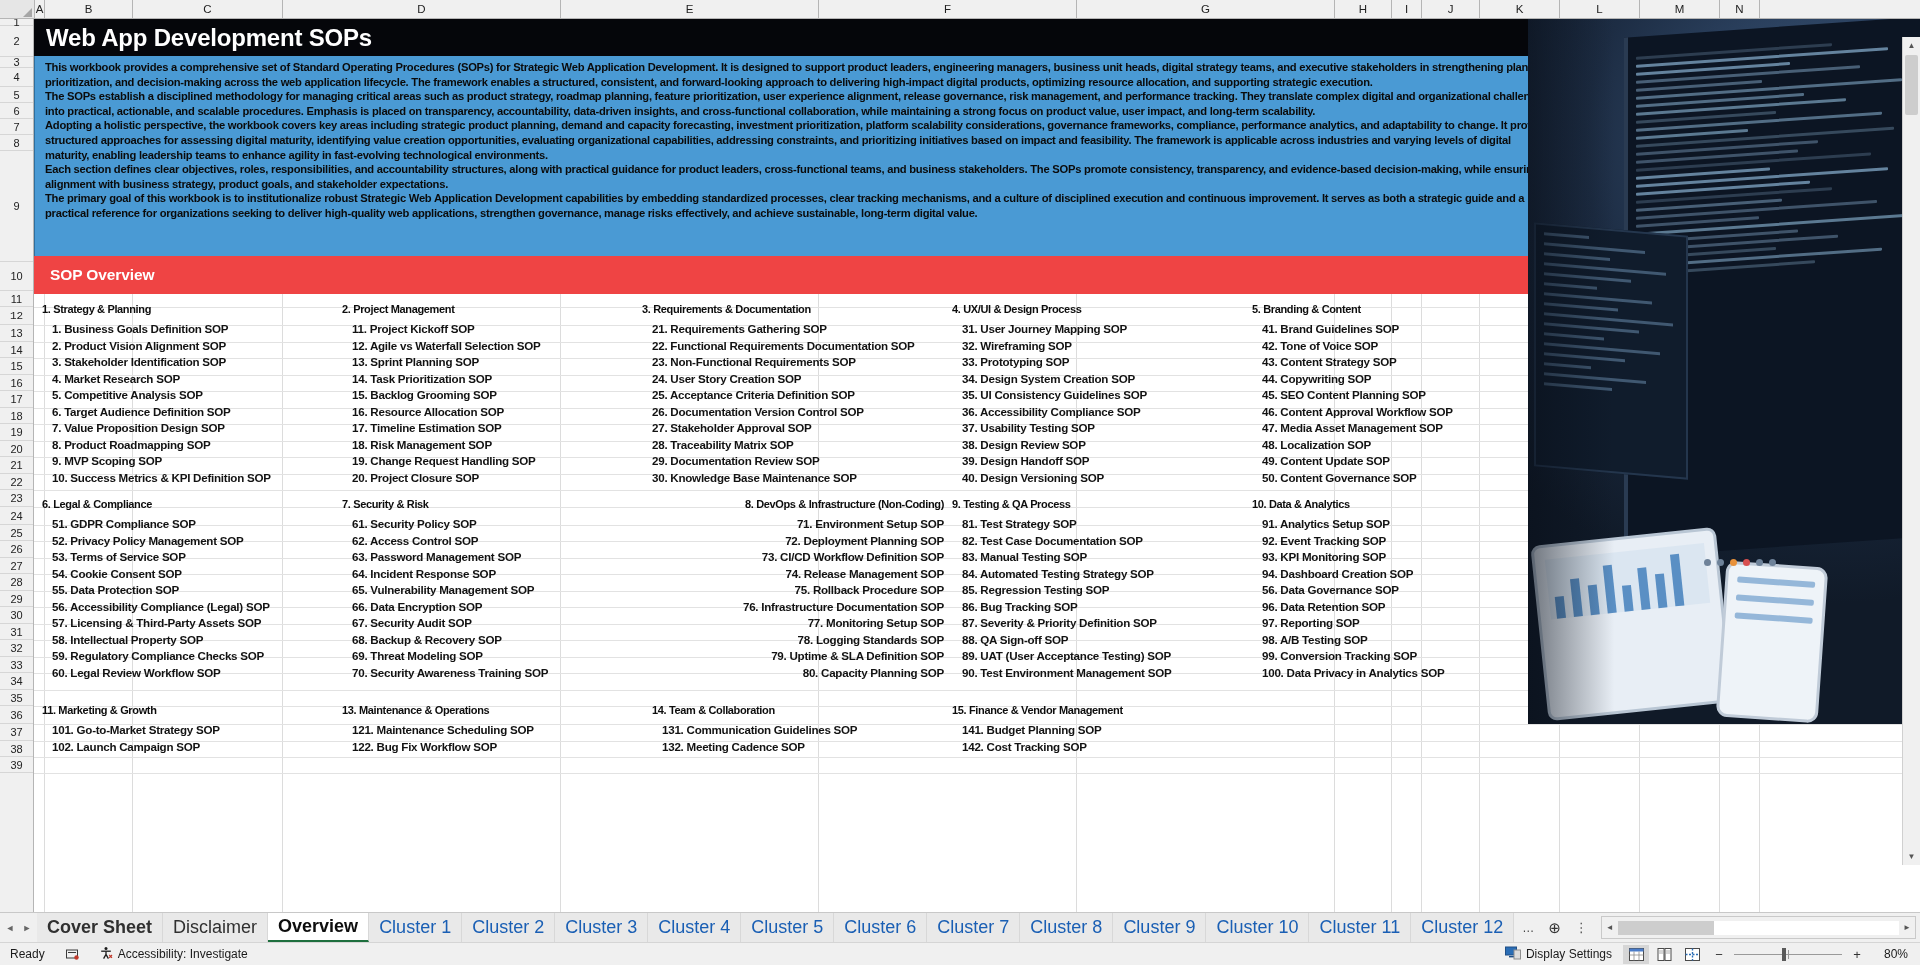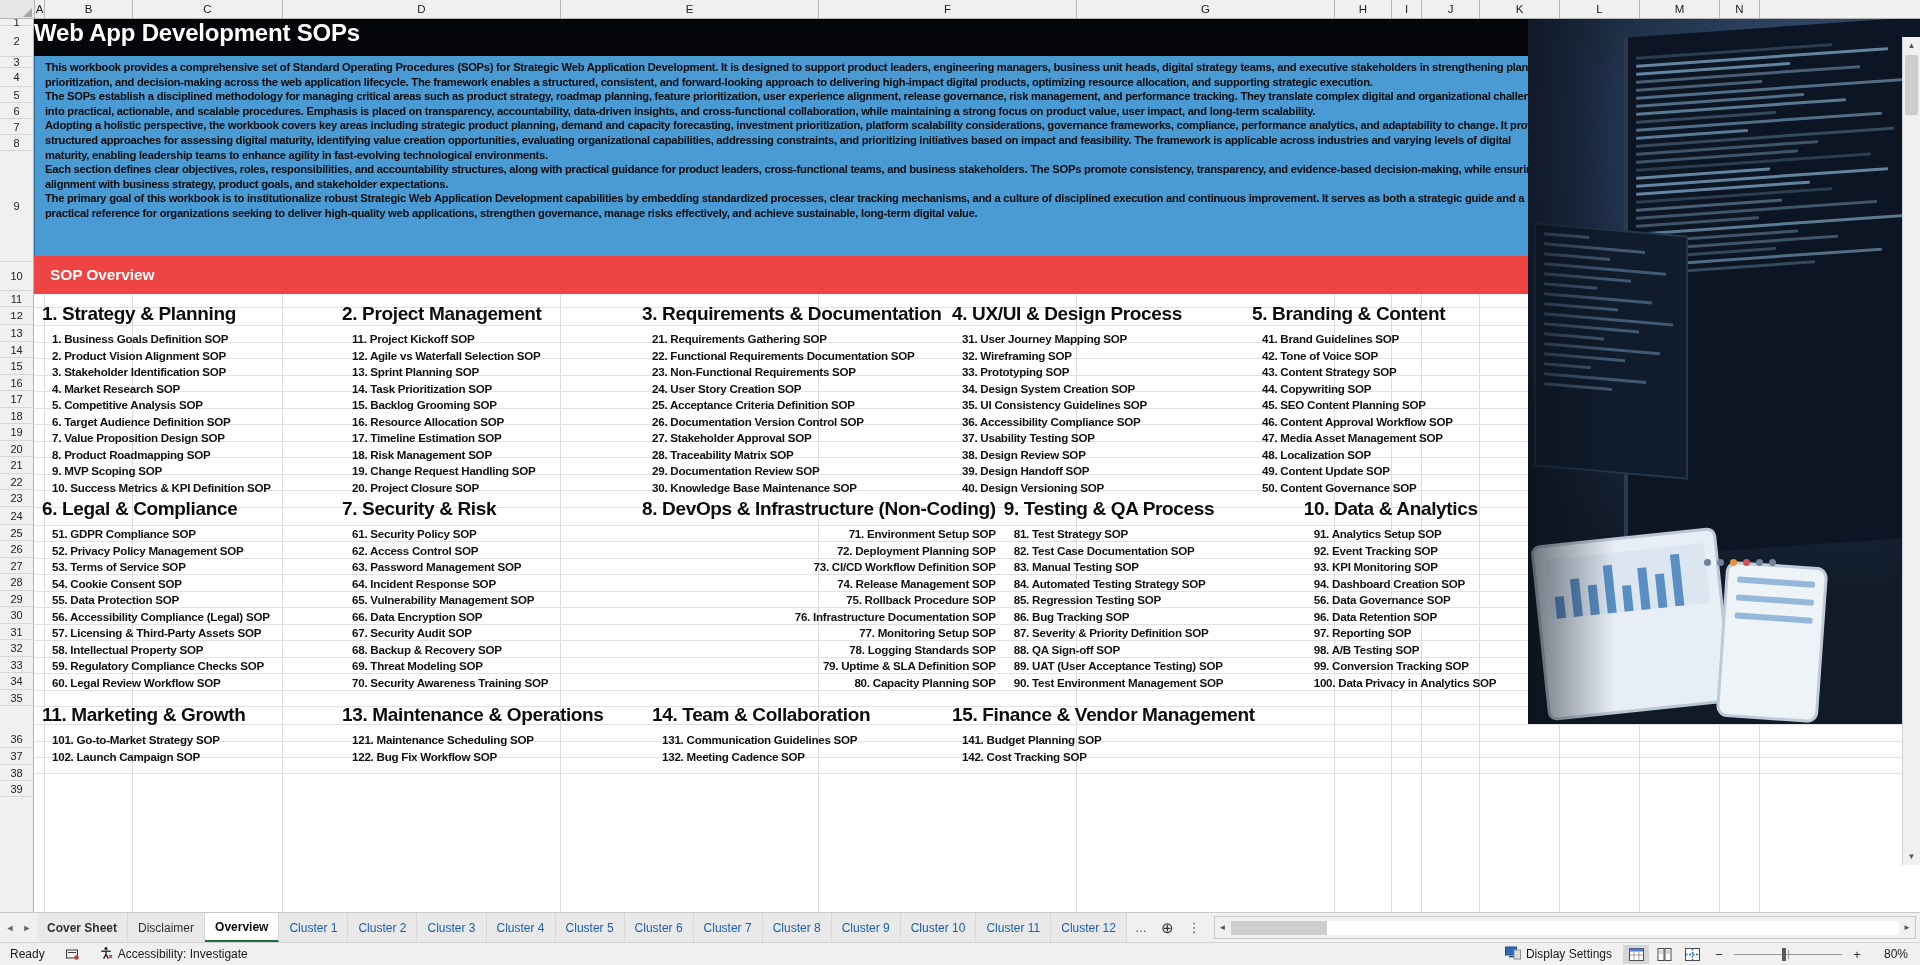--- a/index.html
+++ b/index.html
@@ -32,21 +32,21 @@
   .sheet{flex:1 1 auto;position:relative;background:#fff;overflow:hidden;}
 
   
   .gridlines{position:absolute;inset:0;pointer-events:none;}
   .vline{position:absolute;top:0;bottom:0;width:1px;background:#dcdcdc;}
   .hline{position:absolute;left:0;right:0;height:1px;background:#e2e2e2;}
 
   
   .title-band{
     position:absolute;left:0;top:0;width:1534px;height:37px;background:#05060a;
-    display:flex;box-sizing:border-box;
+    display:flex;align-items:center;box-sizing:border-box;padding-left:12px;
     outline:1px solid #1a7a3c;
   }
   .title-band h1{
     margin:0;color:#fff;font-size:24px;font-weight:bold;letter-spacing:-.2px;
     font-family:"Liberation Sans",sans-serif;
   }
   
   .intro-band{
     position:absolute;left:0;top:37px;width:1534px;height:200px;background:#4a9ad4;
     box-sizing:border-box;padding:4px 10px 0 10px;
@@ -61,21 +61,21 @@
     position:absolute;left:0;top:237px;width:1534px;height:38px;background:#ef4444;
     display:flex;align-items:center;box-sizing:border-box;padding-left:16px;
   }
   .ov-band h2{margin:0;color:#fff;font-size:15.5px;font-weight:bold;letter-spacing:-.1px;}
 
   
   .sop-area{position:absolute;left:0;top:263px;width:1534px;bottom:0;}
   .sop-block{position:absolute;left:0;right:0;display:flex;}
   .sop-col{box-sizing:border-box;padding-left:8px;}
   .sop-col h3{
-    margin:0 0 6px 0;font-size:19px;font-weight:bold;color:#0d0d0d;letter-spacing:-.35px;
+    margin:0 0 6px 0;font-size:11px;font-weight:bold;color:#0d0d0d;letter-spacing:-.35px;
     white-space:nowrap;
   }
   .sop-col ul{margin:0;padding:0;list-style:none;}
   .sop-col li{
     font-size:11.6px;line-height:16.5px;color:#121212;font-weight:600;
     padding-left:10px;white-space:nowrap;letter-spacing:-.25px;
   }
 
   
   .photo{
@@ -127,21 +127,21 @@
   .tabbar{
     flex:0 0 30px;height:30px;display:flex;align-items:stretch;background:#f0f0f0;
     border-top:1px solid #c8c8c8;box-sizing:border-box;
   }
   .tab-nav{display:flex;align-items:center;padding:0 2px;gap:1px;}
   .tab-nav span{
     width:16px;height:22px;display:flex;align-items:center;justify-content:center;
     color:#666;font-size:9px;
   }
   .tab{
-    display:flex;align-items:center;padding:0 10px;font-size:12px;color:#303030;
+    display:flex;align-items:center;padding:0 10px;font-size:18px;color:#303030;
     border-right:1px solid #d8d8d8;background:#e9e9e9;white-space:nowrap;box-sizing:border-box;
   }
   .tab.sel{background:#fff;color:#0d0d0d;font-weight:bold;border-bottom:2px solid #1e6f3e;}
   .tab.cluster{color:#1a5fb4;}
   .tab.bold{font-weight:bold;}
   .tab-more{display:flex;align-items:center;padding:0 8px;color:#444;font-size:12px;}
   .tab-add{display:flex;align-items:center;padding:0 6px;color:#333;font-size:15px;}
   .tab-menu{display:flex;align-items:center;padding:0 8px;color:#555;font-size:13px;letter-spacing:1px;}
   .hscroll{flex:1 1 auto;display:flex;align-items:center;margin:3px 4px;background:#f0f0f0;border:1px solid #c9c9c9;}
   .hscroll .ha{width:16px;text-align:center;color:#555;font-size:8px;}
@@ -222,21 +222,21 @@
         <div class="rowhdr" style="height: 17px;">26</div>
         <div class="rowhdr" style="height: 16px;">27</div>
         <div class="rowhdr" style="height: 17px;">28</div>
         <div class="rowhdr" style="height: 16px;">29</div>
         <div class="rowhdr" style="height: 17px;">30</div>
         <div class="rowhdr" style="height: 16px;">31</div>
         <div class="rowhdr" style="height: 17px;">32</div>
         <div class="rowhdr" style="height: 16px;">33</div>
         <div class="rowhdr" style="height: 17px;">34</div>
         <div class="rowhdr" style="height: 16px;">35</div>
-        <div class="rowhdr" style="height: 18px; margin-top: 24px;">36</div>
+        <div class="rowhdr" style="height: 18px;">36</div>
         <div class="rowhdr" style="height: 17px;">37</div>
         <div class="rowhdr" style="height: 16px;">38</div>
         <div class="rowhdr" style="height: 16px;">39</div>
       </div>
 
     <div class="sheet">
       <div class="gridlines" id="gridlines">
           <div class="vline" style="left: 10px;"></div>
           <div class="vline" style="left: 98px;"></div>
           <div class="vline" style="left: 248px;"></div>

